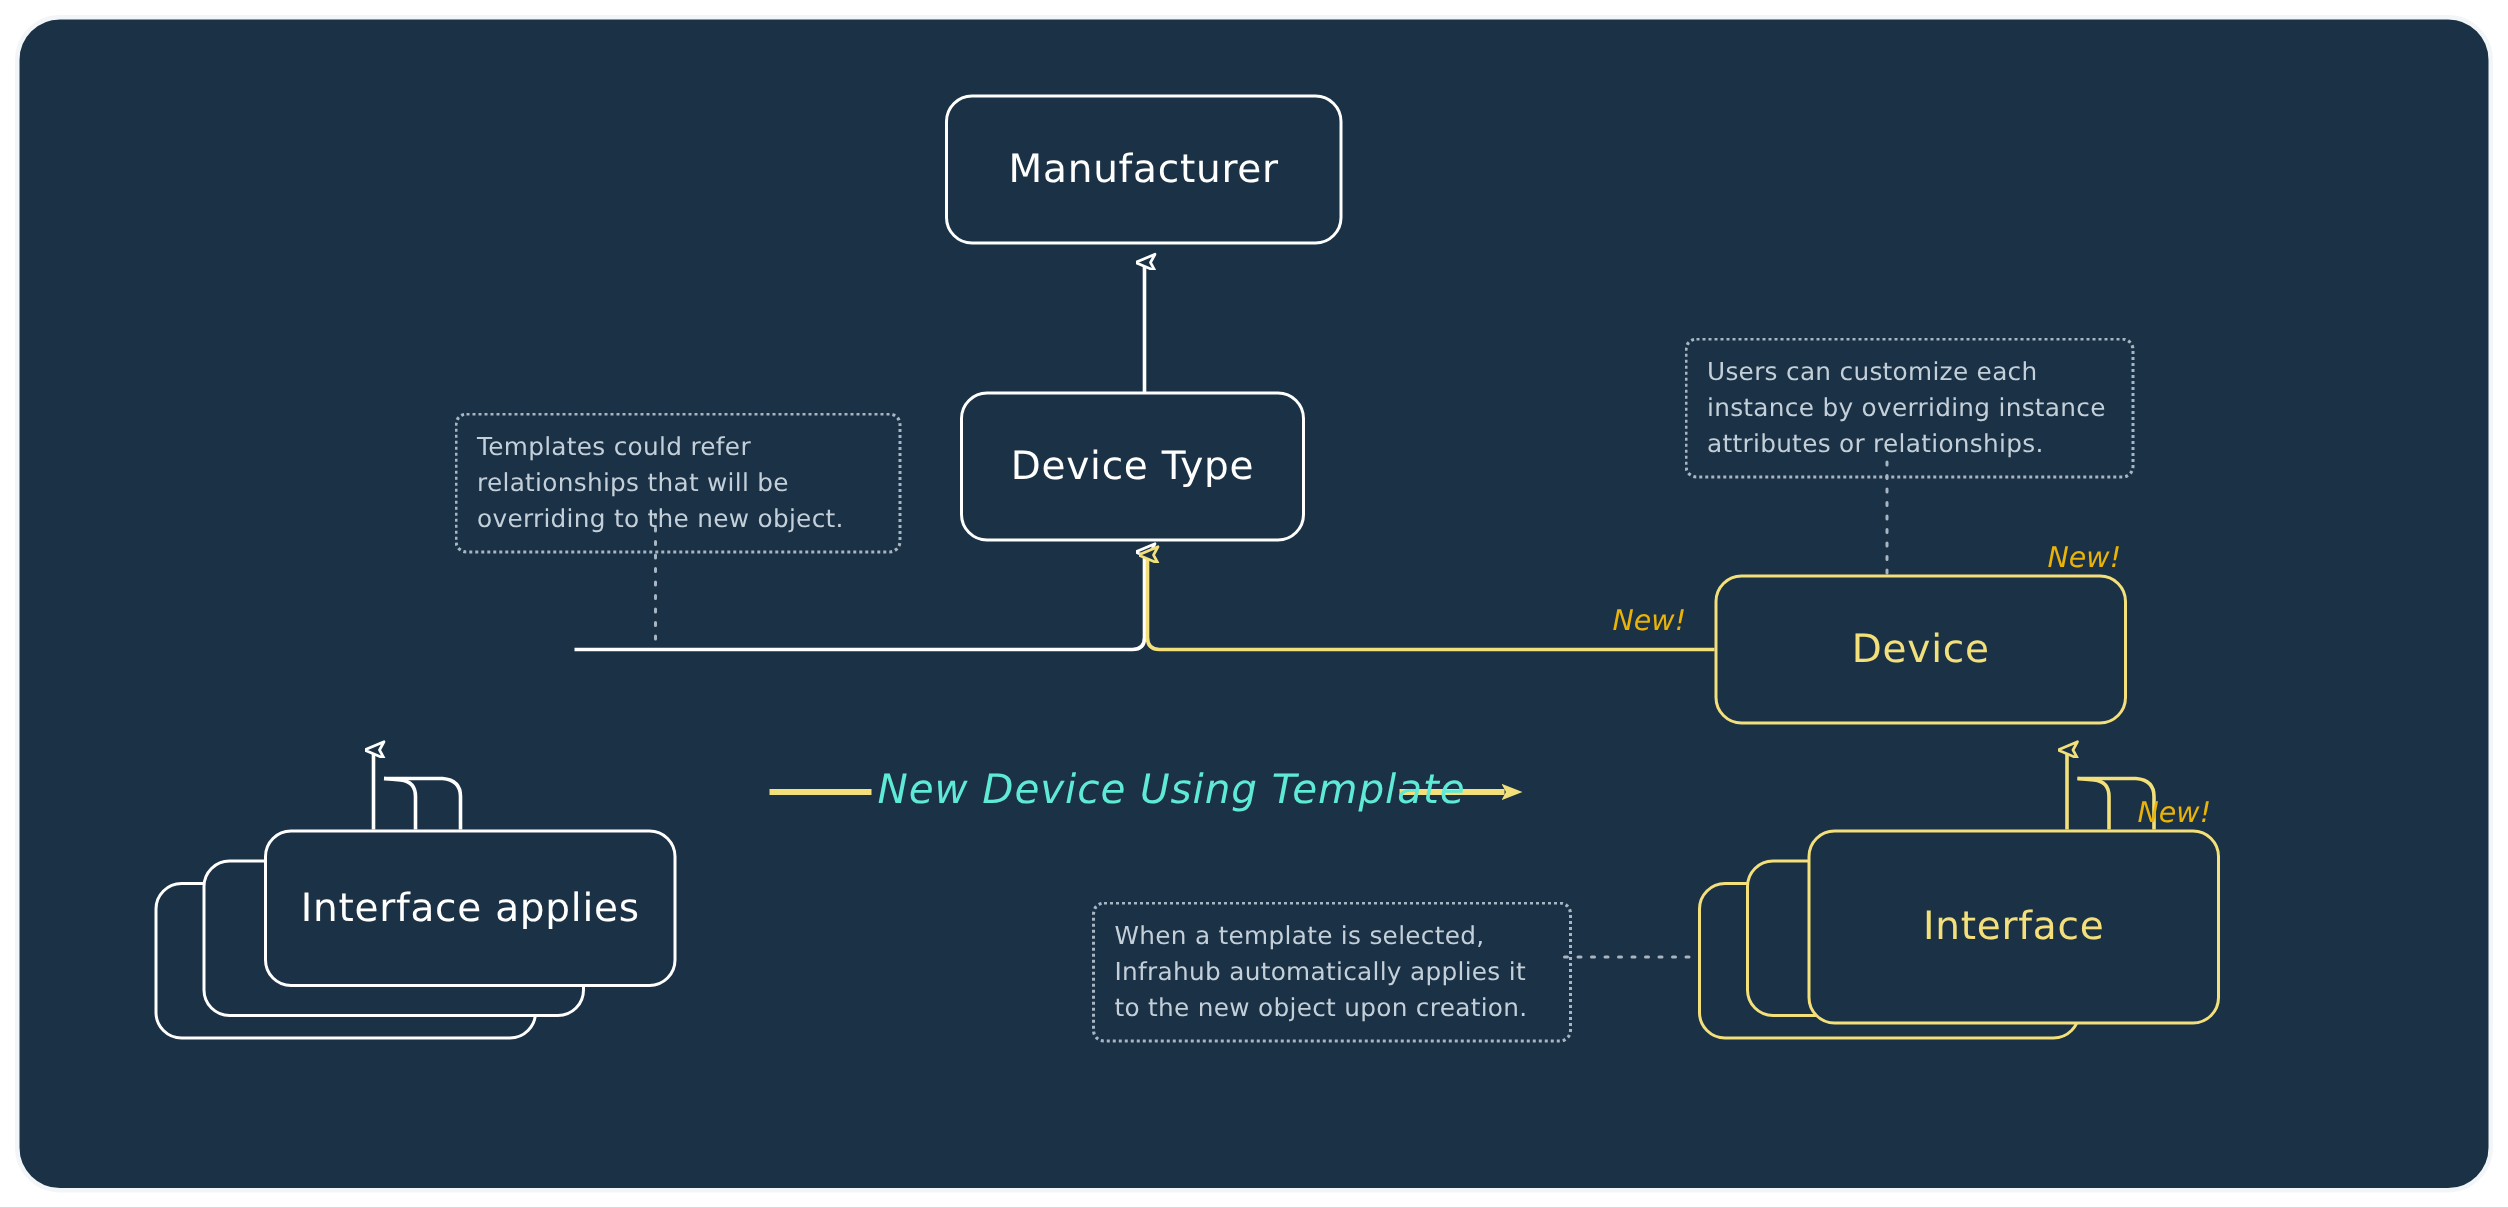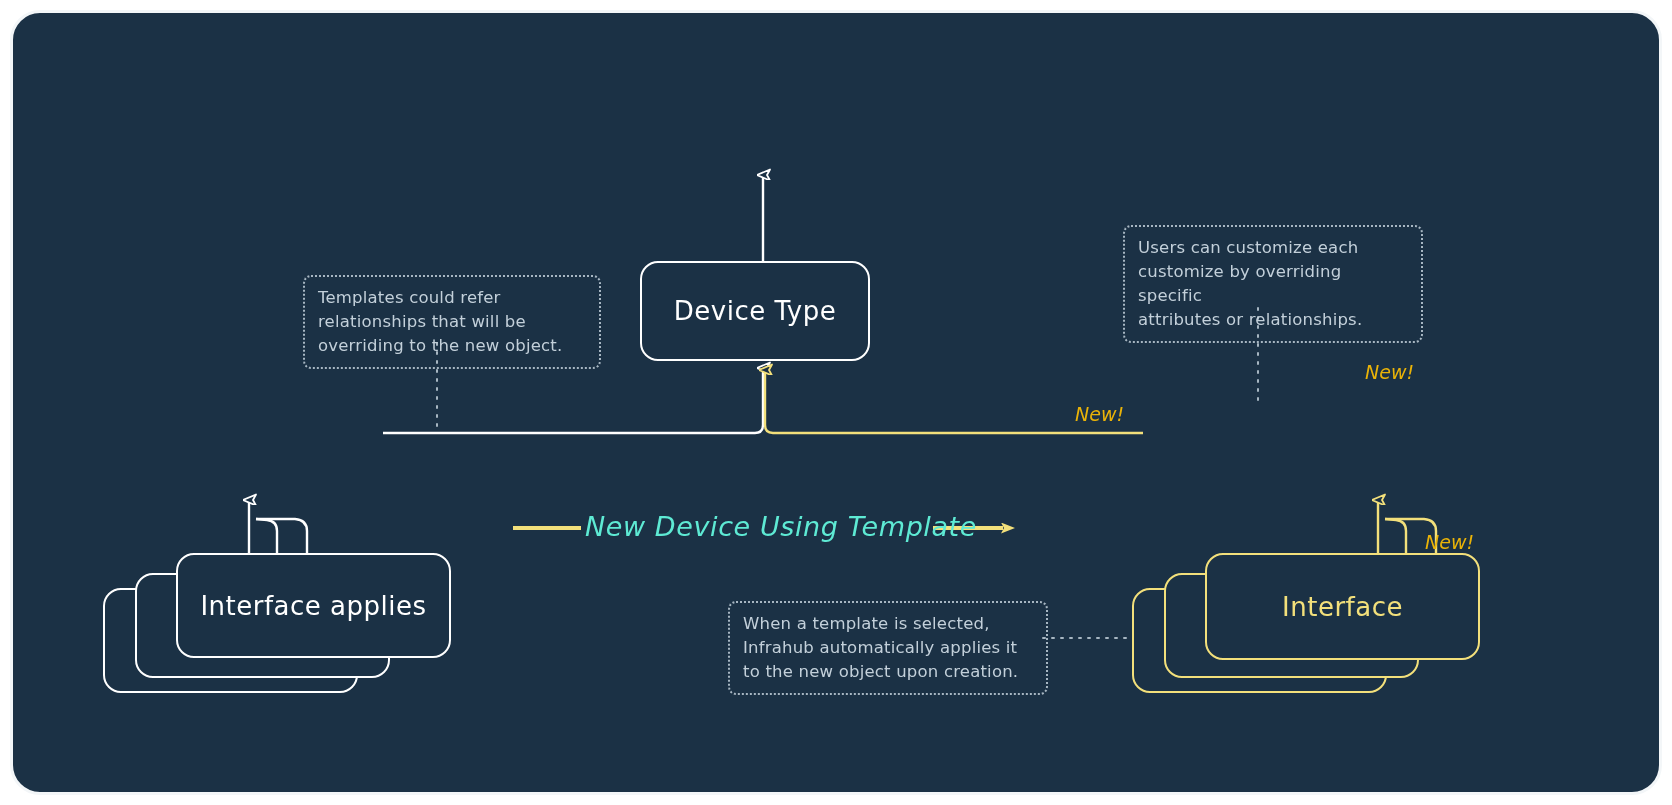--- a/index.html
+++ b/index.html
@@ -165,51 +165,57 @@
 
       <g>
         <path d="M1245,295 L1245,388" stroke="#a7b6c2" stroke-width="2" fill="none" stroke-dasharray="2 7" stroke-linecap="round"></path>
       </g>
 
       <g>
         <path d="M1030,625 L1120,625" stroke="#a7b6c2" stroke-width="2" fill="none" stroke-dasharray="2 7" stroke-linecap="round"></path>
       </g>
     </svg>
 
+    <div class="node white" style="left:617px; top:50px; width:265px; height:100px;">
+      <span class="label">Manufacturer</span>
+    </div>
 
     <div class="node white" style="left:617px; top:248px; width:230px; height:100px;margin-left:10px;">
       <span class="label">Device Type</span>
     </div>
 
 
     <div class="stack-card white" style="left:90px; top:575px; width:255px; height:105px;"></div>
     <div class="stack-card white" style="left:122px; top:560px; width:255px; height:105px;"></div>
     <div class="node white" style="left:163px; top:540px; width:275px; height:105px;">
       <span class="label">Interface applies</span>
     </div>
 
+    <div class="node yellow" style="left:1130px; top:370px; width:275px; height:100px;">
+      <span class="label">Device</span>
+    </div>
 
     <div class="stack-card yellow" style="left:1119px; top:575px; width:255px; height:105px;"></div>
     <div class="stack-card yellow" style="left:1151px; top:560px; width:255px; height:105px;"></div>
-    <div class="node yellow" style="left:1192px; top:540px; width:275px; height:107px;text-align:right;">
+    <div class="node yellow" style="left:1192px; top:540px; width:275px; height:130px;text-align:right;">
       <span class="label">Interface</span>
     </div>
 
     <div class="new-tag" style="left:1062px; top:390px;">New!</div>
     <div class="new-tag" style="left:1352px; top:348px;">New!</div>
     <div class="new-tag" style="left:1412px; top:518px;">New!</div>
 
     <div id="transition-label" style="left:572px; top:498px;">New Device Using Template</div>
 
     <div class="note" style="left:290px; top:262px; width:298px;">Templates could refer
 relationships that will be
 overriding to the new object.</div>
 
     <div class="note" style="left:1110px; top:212px; width:300px;">Users can customize each
-customize by overriding specific
+instance by overriding instance
 attributes or relationships.</div>
 
     <div class="note" style="left:715px; top:588px; width:320px;">When a template is selected,
 Infrahub automatically applies it
 to the new object upon creation.</div>
 
   </div>
 </div>
 
 </body></html>

